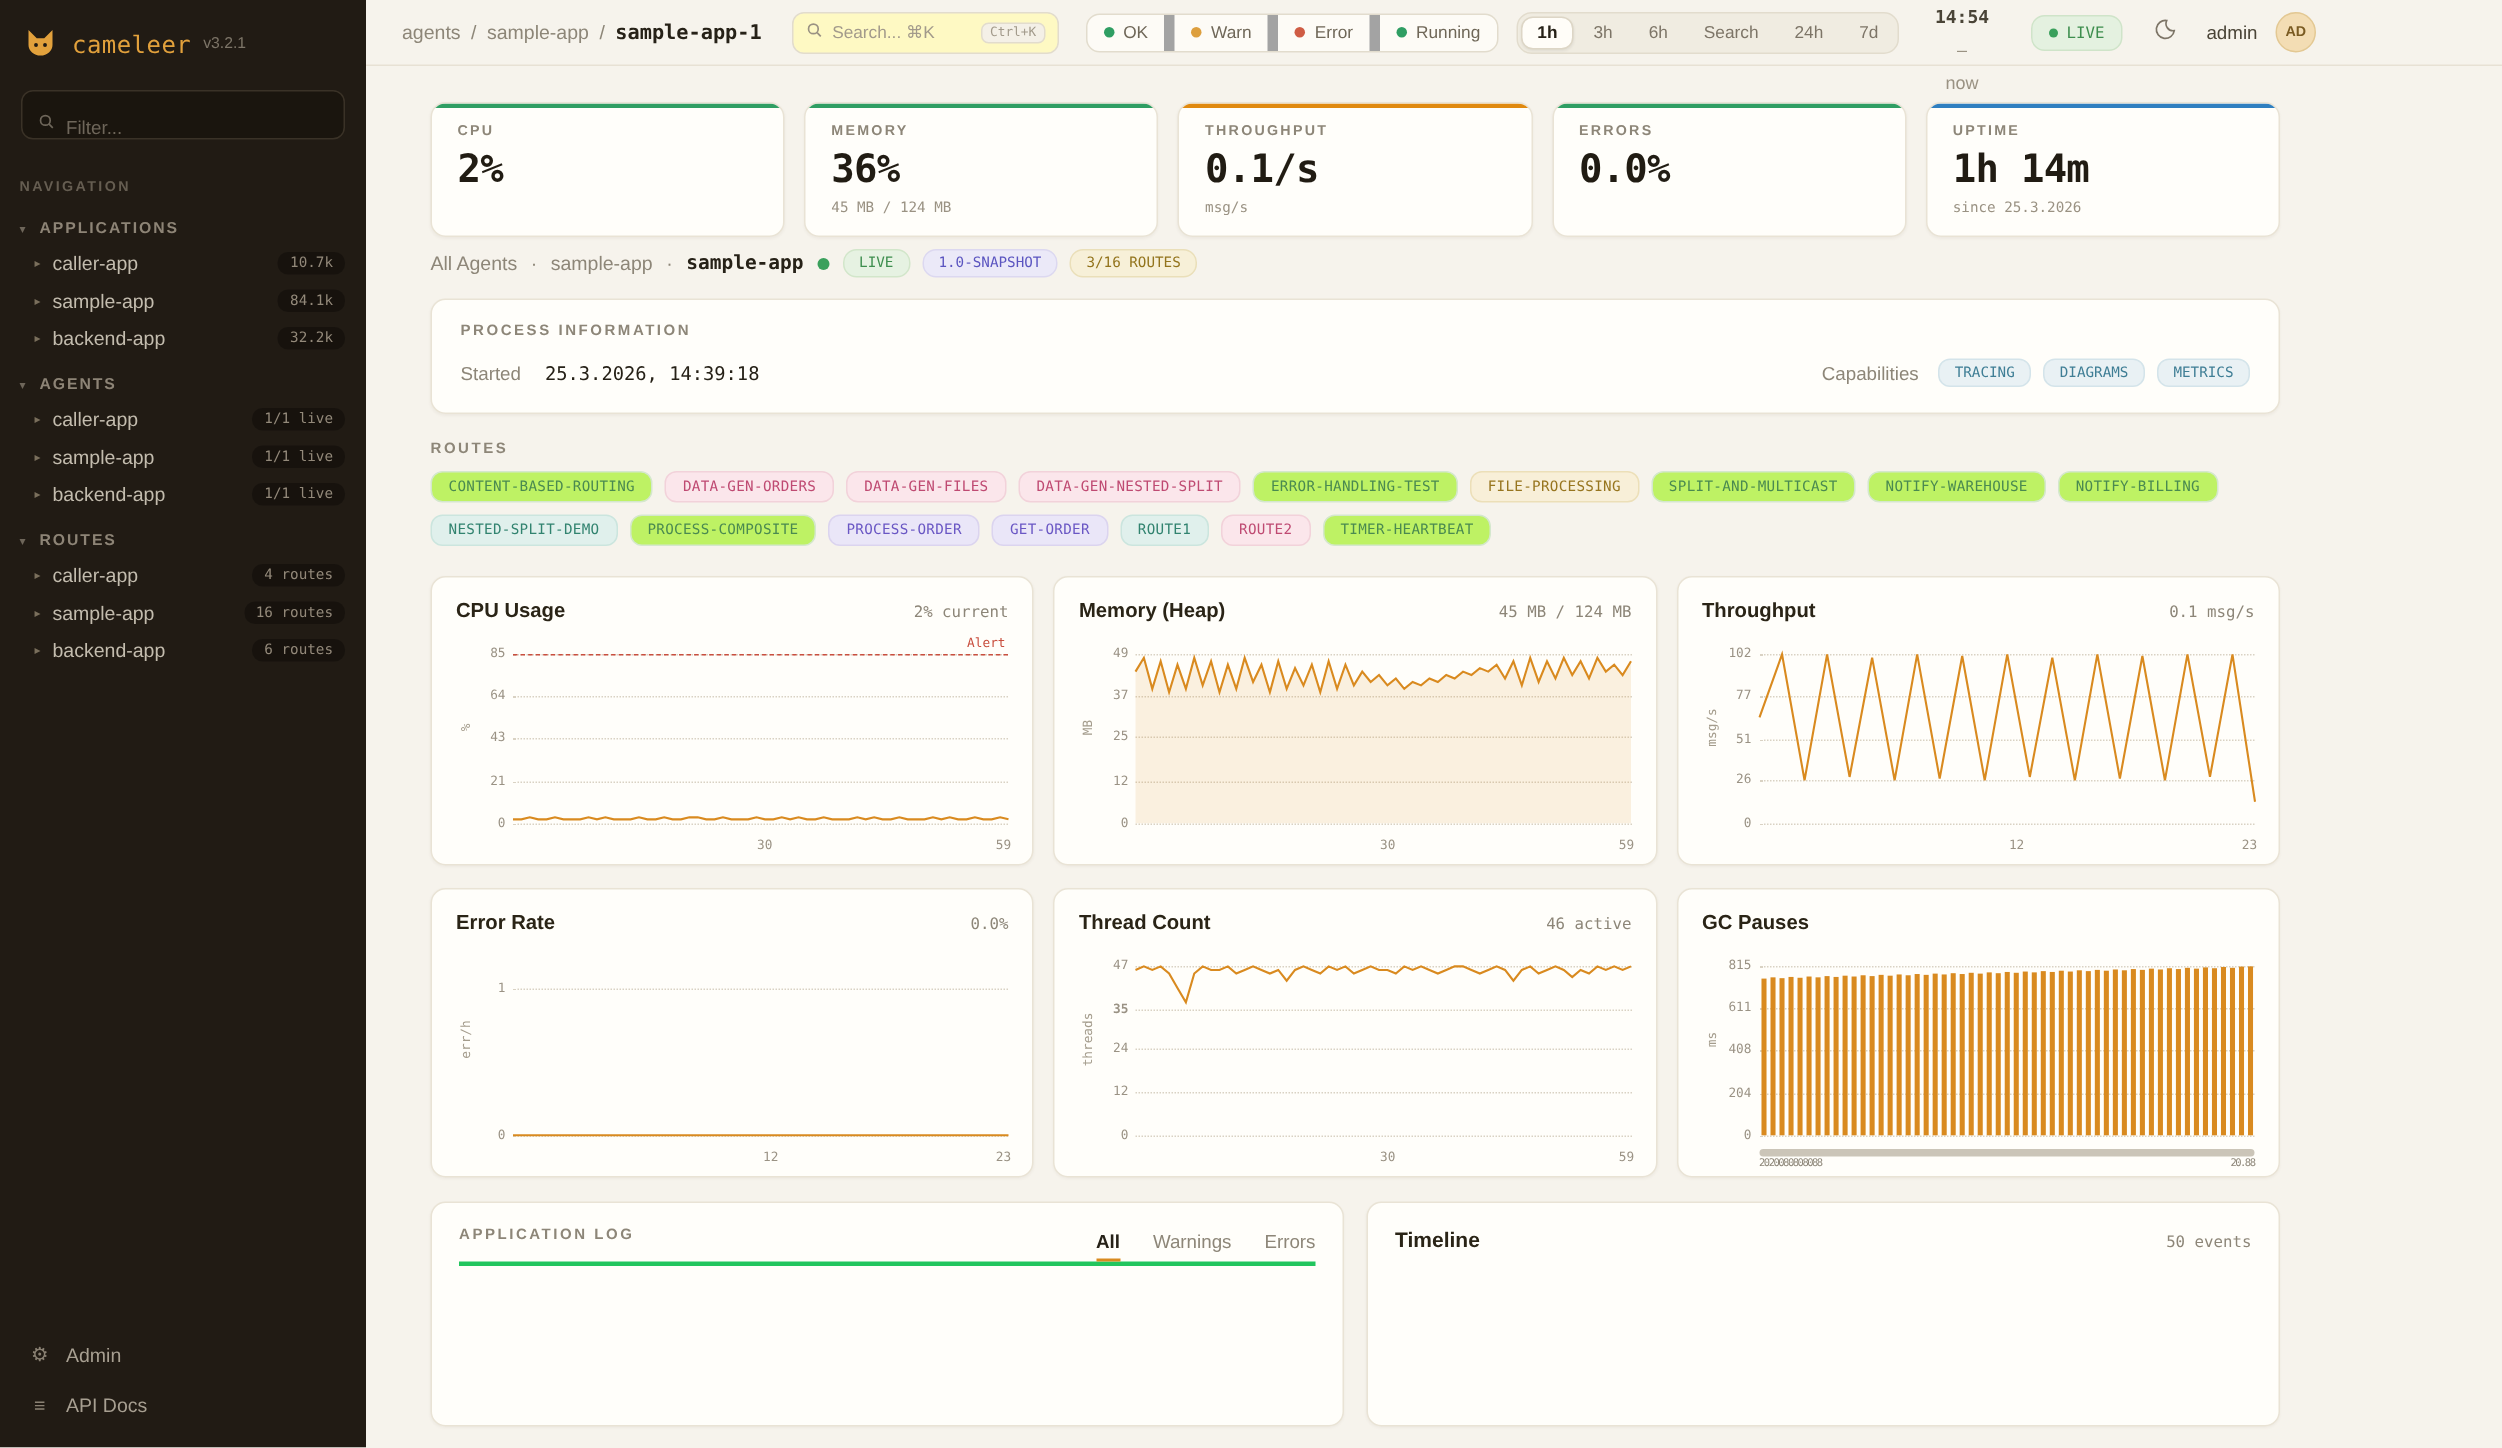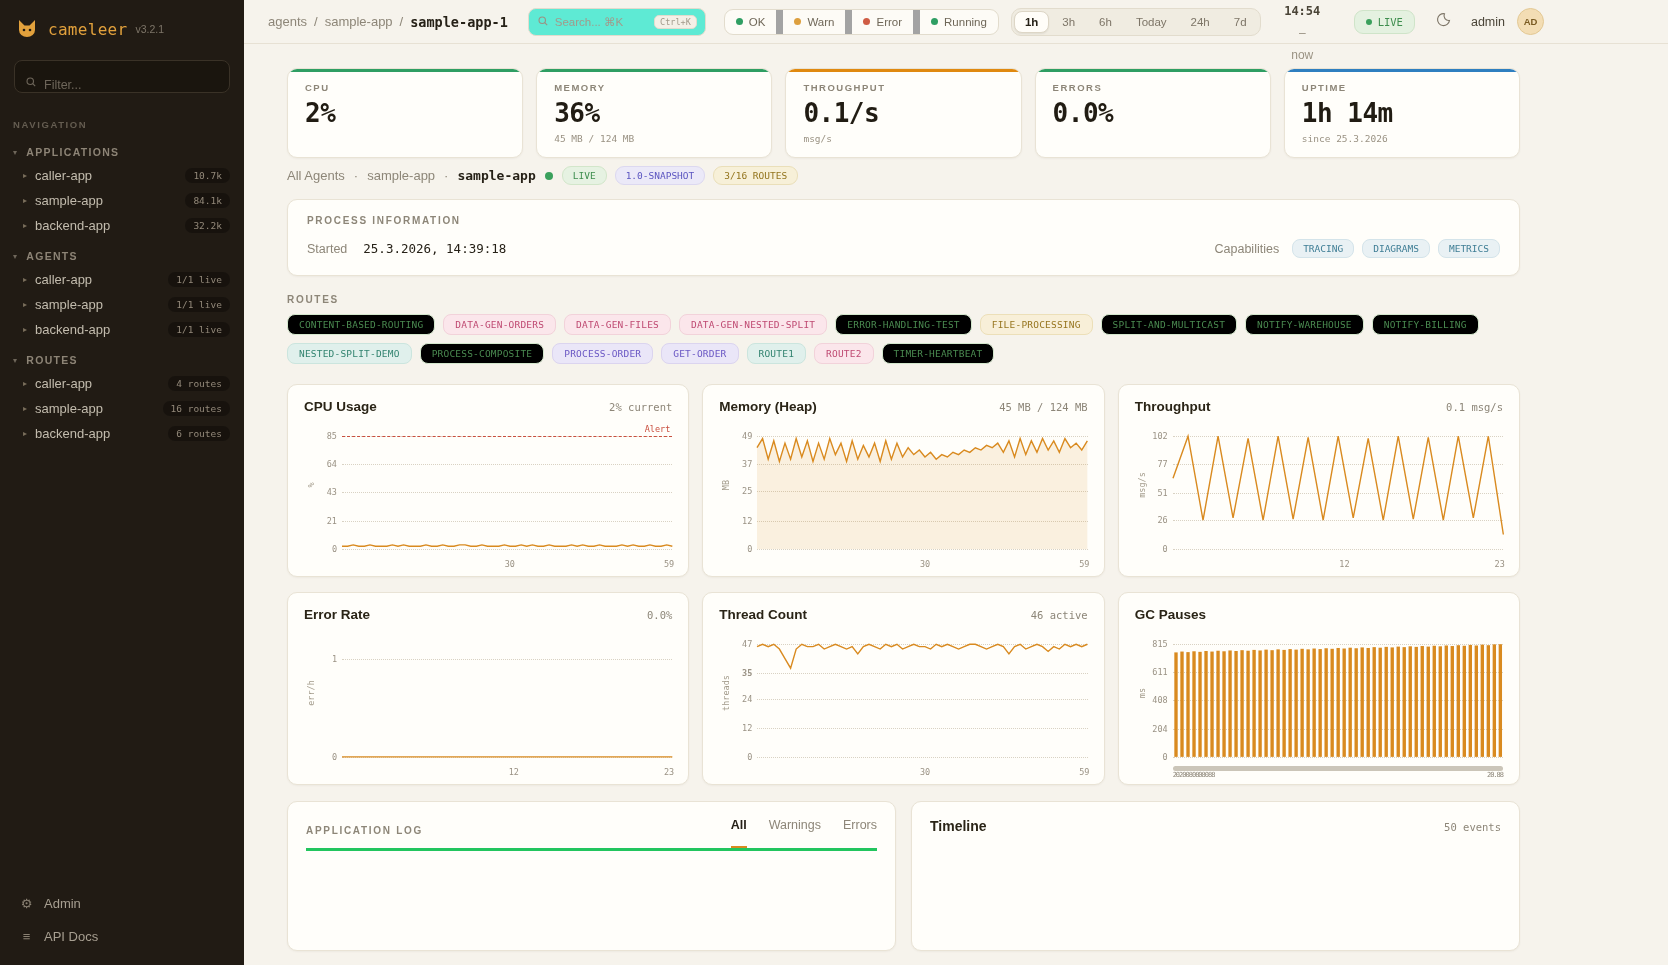--- a/index.html
+++ b/index.html
@@ -24,21 +24,21 @@
   .sidebar-footer { position:absolute; bottom:12px; left:0; right:0; }
   .footer-item { display:flex; gap:10px; padding:9px 19px; font-size:13px; color:#a79f91; align-items:center; cursor:pointer; }
   .f-icon { font-size:13px; color:#8a8173; width:15px; text-align:center; }
 
   
   .main { flex:1; display:flex; flex-direction:column; height:100%; min-width:0; }
   .topbar { height:44px; min-height:44px; border-bottom:1px solid #e7e1d4; display:flex; align-items:center; padding:0 124px 0 24px; }
   .bc { display:flex; gap:7px; font-size:13px; color:#8d8678; align-items:center; white-space:nowrap; }
   .bc .lnk { cursor:pointer; }
   .bc .cur { color:#262117; font-weight:bold; font-family:"DejaVu Sans Mono",monospace; font-size:13.5px; }
-  .search { width:178px; height:28px; border:1px solid #e2dccd; background:#5eead4; border-radius:8px; display:flex; align-items:center; padding:0 8px; gap:6px; color:#9a9283; margin-left:20px; }
+  .search { width:178px; height:28px; border:1px solid #e2dccd; background:#fef9c3; border-radius:8px; display:flex; align-items:center; padding:0 8px; gap:6px; color:#9a9283; margin-left:20px; }
   .search input { border:none; background:transparent; outline:none; font-size:11.5px; color:#6f6758; width:86px; font-family:inherit; }
   .search input::placeholder { color:#a29a8b; }
   .search kbd { margin-left:auto; border:1px solid #e2dccd; border-radius:5px; font-size:8.5px; padding:1px 5px; color:#a29a8b; background:#f4f0e7; font-family:"DejaVu Sans Mono",monospace; }
   .chips { display:flex; border:1px solid #e2dccd; border-radius:9px; background:#fdfbf6; overflow:hidden; margin-left:18px; }
   .chip-item { display:flex; align-items:center; gap:6px; font-size:11.5px; color:#6f6758; padding:6px 11px; border-left:7px solid #a3a3a3; cursor:pointer; white-space:nowrap; }
   .chip-item:first-child { border-left:none; }
   .dot { width:7px; height:7px; border-radius:50%; background:#999; }
   .seg { display:flex; gap:2px; padding:2px; border:1px solid #e2dccd; border-radius:10px; background:#f0ece1; margin-left:12px; }
   .seg .seg-btn { border:1px solid transparent; background:transparent; font-size:11.5px; color:#7d7567; padding:4px 10px; border-radius:8px; cursor:pointer; font-family:inherit; white-space:nowrap; }
   .seg .seg-btn.active { background:#fffdf8; border-color:#ddd6c6; color:#262117; font-weight:bold; box-shadow:0 1px 2px rgba(0,0,0,.07); }
@@ -78,21 +78,21 @@
   .proc-row { display:flex; align-items:center; }
   .started-label { font-size:12.5px; color:#8d8678; margin-right:16px; }
   .started-value { font-family:"DejaVu Sans Mono",monospace; font-size:12.5px; color:#262117; }
   .caps { margin-left:auto; display:flex; gap:8px; align-items:center; }
   .caps-label { font-size:12.5px; color:#8d8678; margin-right:5px; }
   .cap-pill { font-family:"DejaVu Sans Mono",monospace; font-size:9.5px; padding:3px 10px; border-radius:8px; background:#e9f1f4; border:1px solid #d4e4ea; color:#3f7e95; }
 
   .routes-label { font-size:10px; letter-spacing:1.7px; color:#8d8678; font-weight:bold; margin:0 0 9px; }
   .routes-pills { display:flex; flex-wrap:wrap; gap:8px; margin-bottom:20px; }
   .rpill { font-family:"DejaVu Sans Mono",monospace; font-size:9.5px; letter-spacing:.2px; padding:4px 11px; border-radius:8px; border:1px solid transparent; cursor:pointer; }
-  .c-green { background:#000000; border-color:#d4e7cd; color:#4a8a50; }
+  .c-green { background:#bef264; border-color:#d4e7cd; color:#4a8a50; }
   .c-pink  { background:#fbe6eb; border-color:#f2d2da; color:#bf4a72; }
   .c-amber { background:#f8efd8; border-color:#ecdfb8; color:#97751f; }
   .c-purple{ background:#eae6f8; border-color:#dbd4ef; color:#6a57c4; }
   .c-teal  { background:#e0f0ec; border-color:#cbe5de; color:#31836f; }
 
   .charts { display:grid; grid-template-columns:repeat(3,1fr); gap:15px 13px; margin-bottom:16px; }
   .chart-card { padding:14px 16px 16px; height:193px; }
   .chart-head { display:flex; align-items:baseline; margin-bottom:12px; }
   .chart-title { font-size:13.5px; font-weight:bold; color:#2a2416; }
   .chart-value { margin-left:auto; font-family:"DejaVu Sans Mono",monospace; font-size:10.5px; color:#8d8678; }
@@ -109,21 +109,21 @@
   .xtick { position:absolute; bottom:-15px; transform:translateX(-50%); font-family:"DejaVu Sans Mono",monospace; font-size:8.5px; color:#9a9284; }
   .gc-scroll { position:absolute; left:0; right:0; bottom:-9px; height:5px; background:#cbc5b8; border-radius:3px; }
   .gc-garble { position:absolute; bottom:-17px; font-family:"DejaVu Sans Mono",monospace; font-size:7px; letter-spacing:-1px; color:#8d8678; }
   .gc-garble.left { left:0; } .gc-garble.right { right:0; }
 
   .bottom { display:flex; gap:15px; }
   .bottom .card { flex:1; height:150px; padding:16px 18px; }
   .log-head { display:flex; align-items:flex-end; border-bottom:3px solid #22c55e; }
   .log-title { font-size:10px; letter-spacing:1.7px; color:#8d8678; font-weight:bold; padding-bottom:12px; }
   .tabs { margin-left:auto; display:flex; gap:22px; }
-  .tab { font-size:12.5px; color:#8d8678; padding-bottom:14px; border-bottom:2px solid transparent; cursor:pointer;text-align:right; }
+  .tab { font-size:12.5px; color:#8d8678; padding-bottom:4px; border-bottom:2px solid transparent; cursor:pointer;text-align:right; }
   .tab.active { color:#262117; font-weight:bold; border-bottom-color:#d98a1f; }
   .tl-head { display:flex; align-items:baseline; }
   .tl-title { font-size:14px; font-weight:bold; color:#2a2416; }
   .tl-events { margin-left:auto; font-family:"DejaVu Sans Mono",monospace; font-size:10.5px; color:#8d8678; }
 </style>
 </head>
 <body>
 
 <aside class="sidebar">
   <div class="logo-row">
@@ -256,21 +256,21 @@
       </span>
       <span class="chip-item">
         <span class="dot" style="background: rgb(47, 158, 99);"></span>
         <span>Running</span>
       </span>
     </div>
     <div class="seg">
       <button class="seg-btn active">1h</button>
       <button class="seg-btn">3h</button>
       <button class="seg-btn">6h</button>
-      <button class="seg-btn">Today</button>
+      <button class="seg-btn">Search</button>
       <button class="seg-btn">24h</button>
       <button class="seg-btn">7d</button>
     </div>
     <div class="dt">
       <span class="d">25. März</span>
       <span class="t">14:54</span>
       <span class="s">–</span>
       <span class="n">now</span>
     </div>
     <div class="live">

